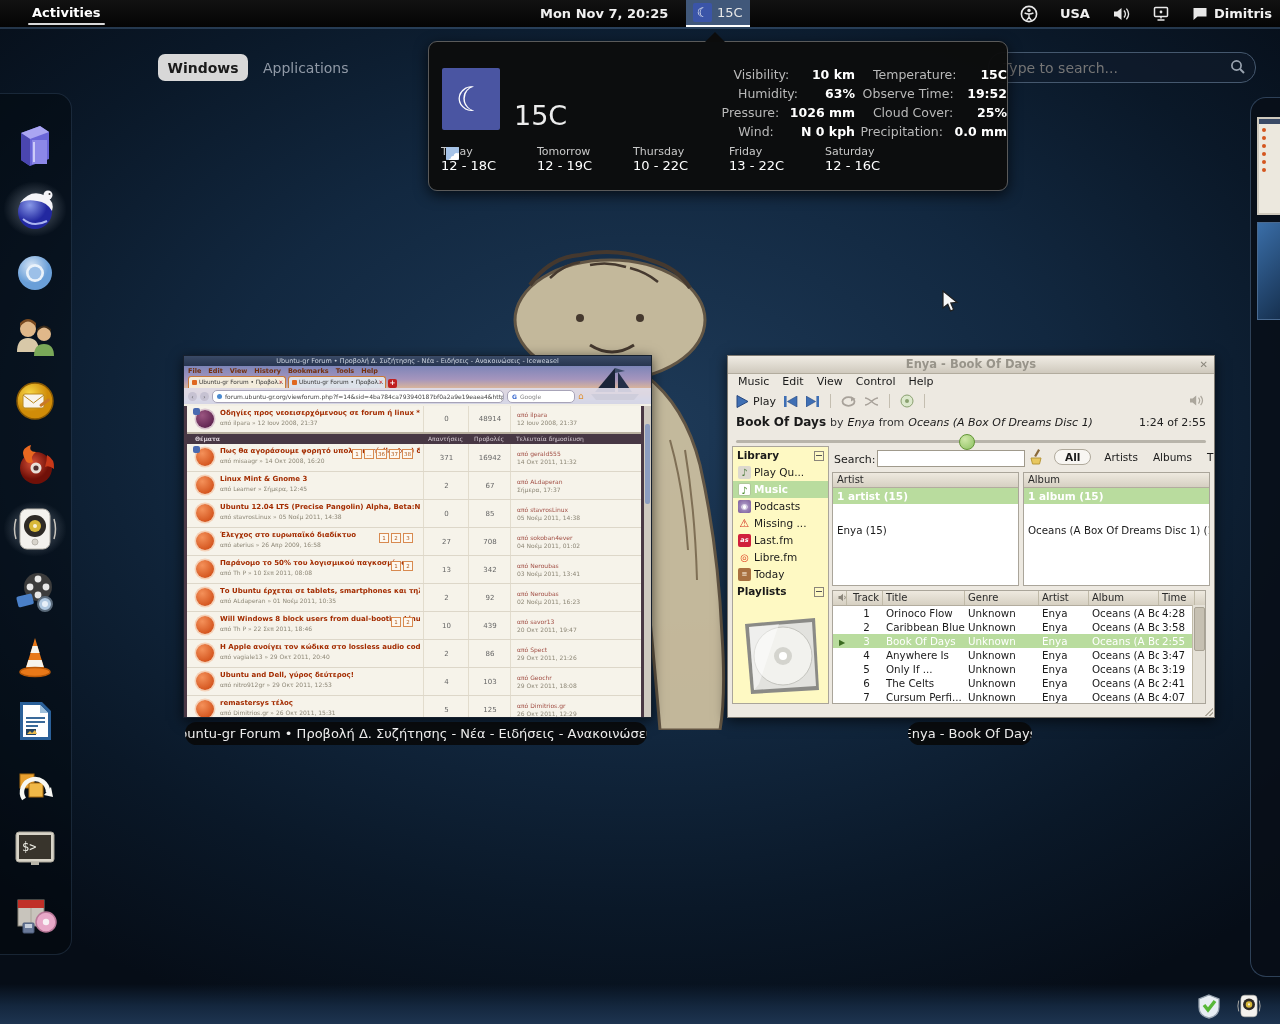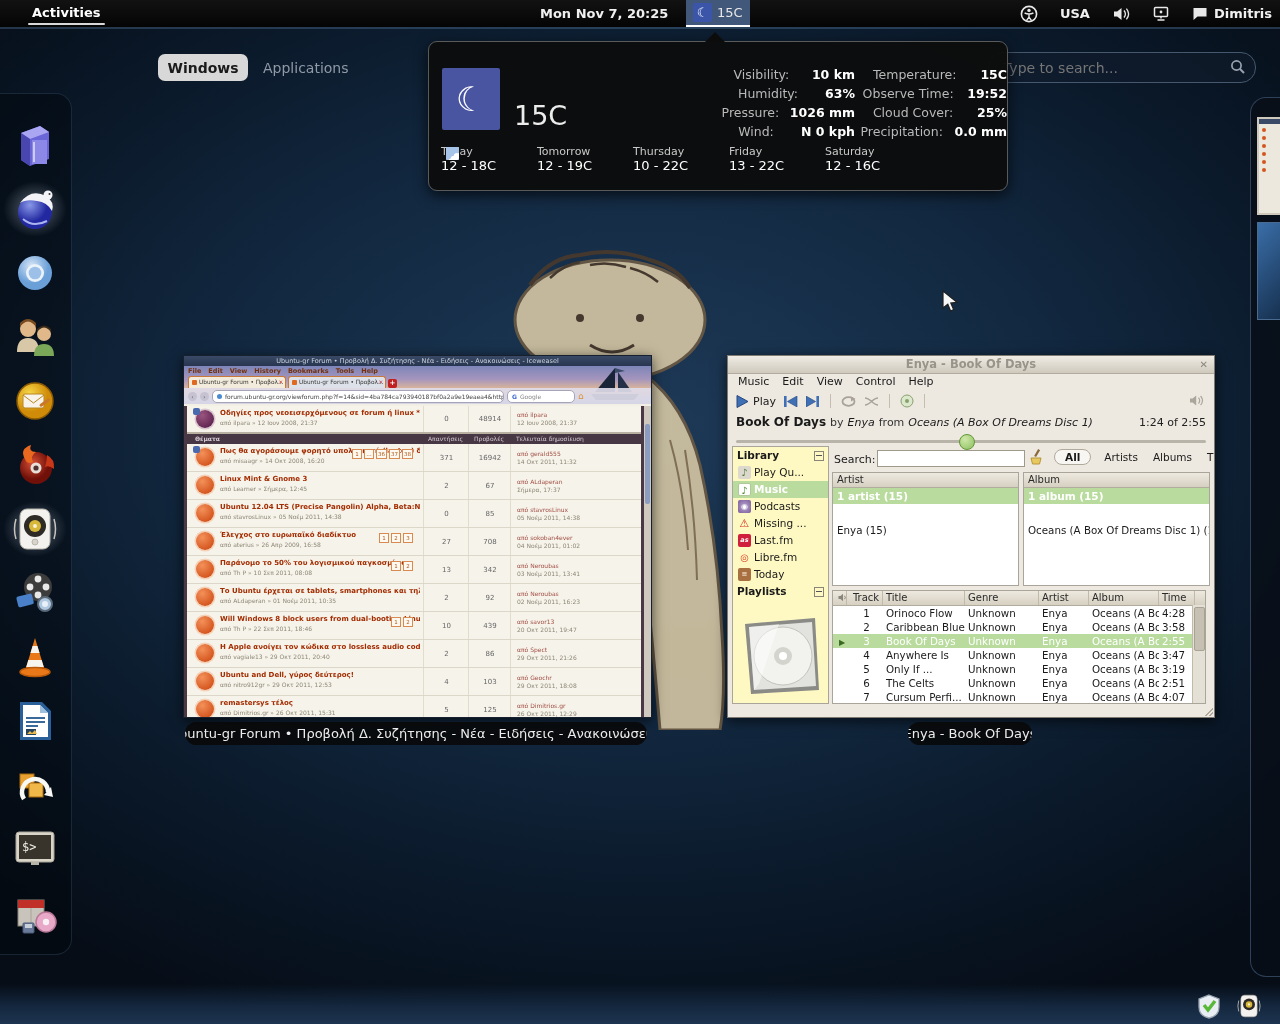--- a/index.html
+++ b/index.html
@@ -919,21 +919,21 @@
             <span class="c-alb">Oceans (A Bo...</span>
             <span class="c-tim">3:19</span>
           </div>
           <div class="trk-row">
             <span class="c-ply"><span class="ply-glyph">▶</span></span>
             <span class="c-trk">6</span>
             <span class="c-ttl">The Celts</span>
             <span class="c-gnr">Unknown</span>
             <span class="c-art">Enya</span>
             <span class="c-alb">Oceans (A Bo...</span>
-            <span class="c-tim">2:51</span>
+            <span class="c-tim">2:41</span>
           </div>
           <div class="trk-row">
             <span class="c-ply"><span class="ply-glyph">▶</span></span>
             <span class="c-trk">7</span>
             <span class="c-ttl">Cursum Perfi...</span>
             <span class="c-gnr">Unknown</span>
             <span class="c-art">Enya</span>
             <span class="c-alb">Oceans (A Bo...</span>
             <span class="c-tim">4:07</span>
           </div>

